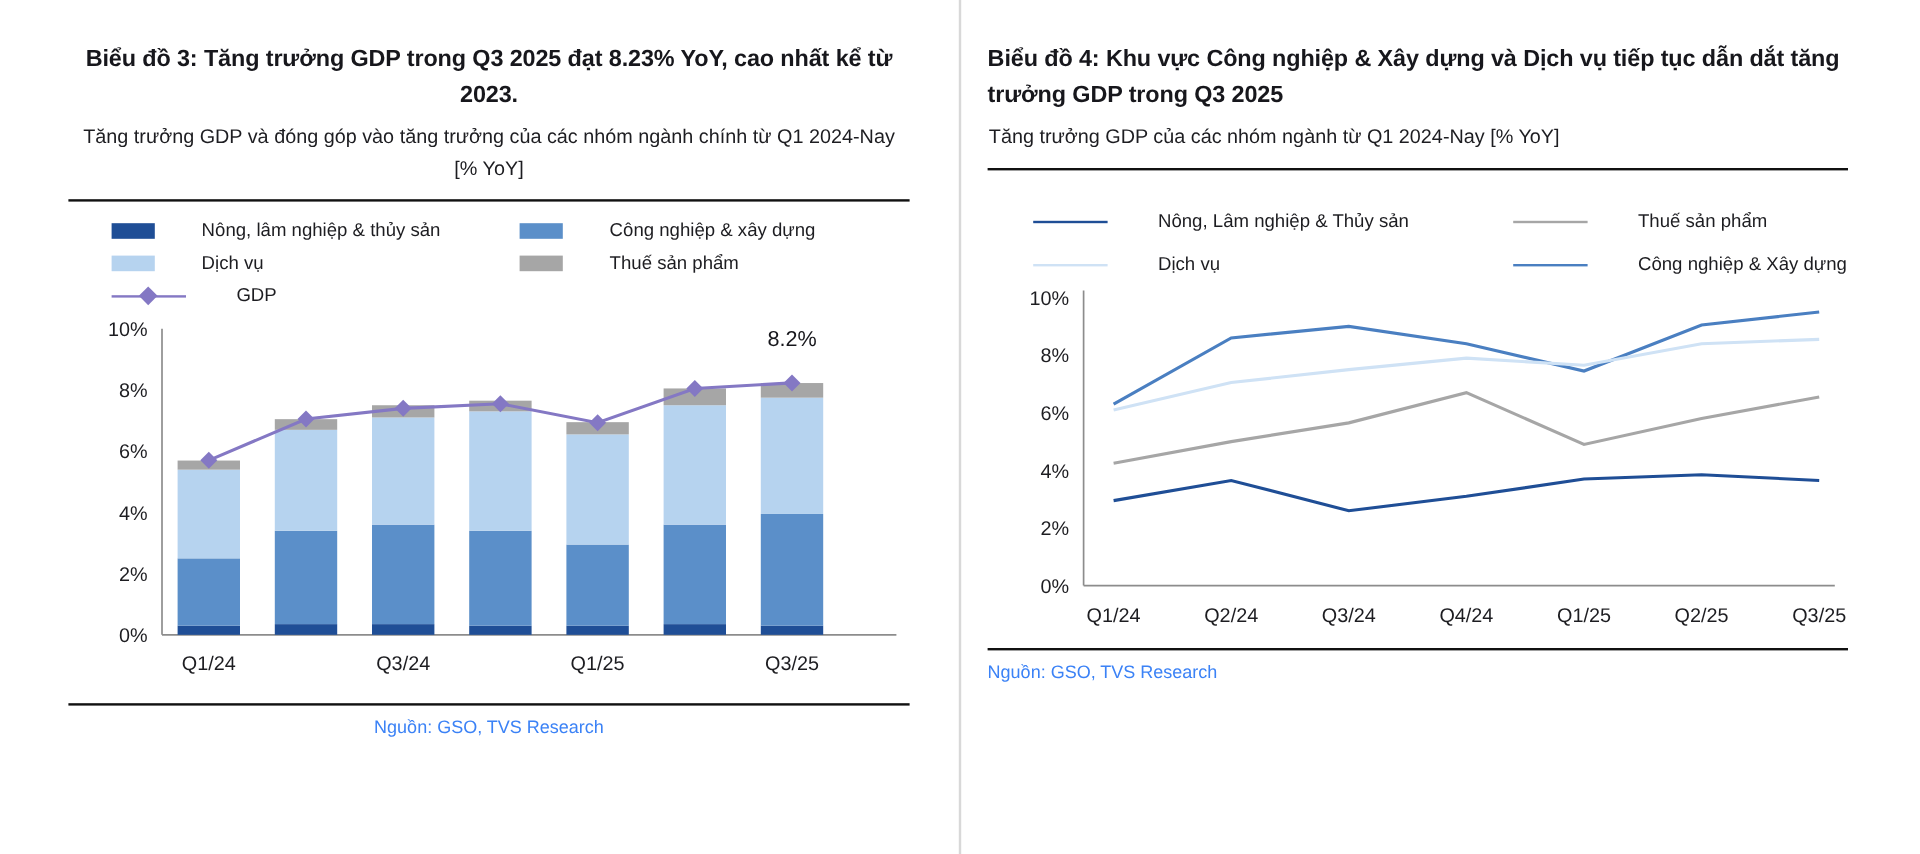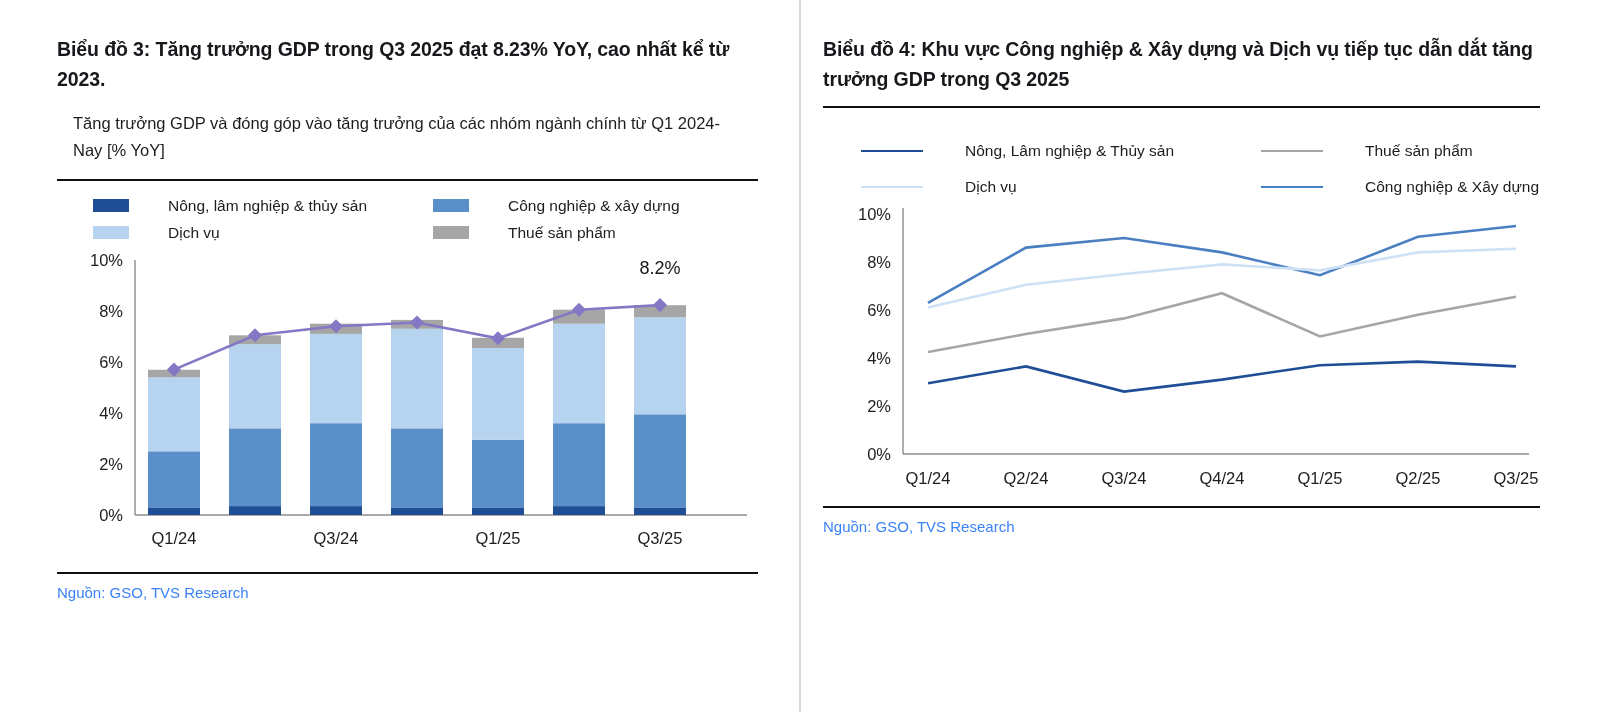--- a/index.html
+++ b/index.html
@@ -15,36 +15,36 @@
   .page {
     width: 1600px;
     height: 712px;
     display: flex;
     position: relative;
   }
   .panel {
     position: relative;
     padding: 34px 0 0 0;
   }
-  .panel-left  { width: 872px; padding-left: 57px; padding-right: 42px; }
+  .panel-left  { width: 872px; padding-left: 57px; padding-right: 42px; text-align: center; }
   .panel-right { width: 800px; padding-left: 23px; padding-right: 60px; }
 
   .chart-title {
     font-size: 19.5px;
     font-weight: bold;
     line-height: 1.55;
     letter-spacing: -0.1px;
     color: #17171c;
     margin: 0 0 7px 0;
   }
   .chart-subtitle {
     font-size: 16.5px;
     line-height: 1.58;
     color: #1d1d21;
-    margin: 16px;
+    margin: 1px;
   }
   .rule {
     border-top: 2.2px solid #111111;
     margin-top: 12px;
   }
   .rule-bottom {
     border-top: 2.2px solid #111111;
     margin-top: 0;
   }
   .source {
@@ -143,20 +143,27 @@
         <span>Công nghiệp &amp; xây dựng</span>
       </div>
       <div class="legend-item">
         <span class="swatch" style="background:#b6d3ef"></span>
         <span>Dịch vụ</span>
       </div>
       <div class="legend-item">
         <span class="swatch" style="background:#a6a6a6"></span>
         <span>Thuế sản phẩm</span>
       </div>
+      <div class="legend-item">
+        <span class="swatch-marker">
+          <span class="ln"></span>
+            <span class="dia"></span>
+        </span>
+        <span>GDP</span>
+      </div>
     </div>
 
     <div class="plot-wrap">
       <svg width="700" height="330" viewBox="0 0 700 330">
 
         <text class="axis-label" x="66" y="24" text-anchor="end">10%</text>
         <text class="axis-label" x="66" y="75" text-anchor="end">8%</text>
         <text class="axis-label" x="66" y="126" text-anchor="end">6%</text>
         <text class="axis-label" x="66" y="177" text-anchor="end">4%</text>
         <text class="axis-label" x="66" y="228" text-anchor="end">2%</text>
@@ -235,20 +242,21 @@
     </div>
 
     <div class="rule-bottom"></div>
     <div class="source">Nguồn: GSO, TVS Research</div>
   </div>
 
   <div class="divider"></div>
 
   <div class="panel panel-right">
     <div class="chart-title">Biểu đồ 4: Khu vực Công nghiệp &amp; Xây dựng và Dịch vụ tiếp tục dẫn dắt tăng trưởng GDP trong Q3 2025</div>
+    <div class="chart-subtitle">Tăng trưởng GDP của các nhóm ngành từ Q1 2024-Nay [% YoY]</div>
     <div class="rule"></div>
 
     <div class="legend legend-line">
       <div class="legend-item">
         <span class="swatch-line" style="border-top-color:#1f4e96"></span>
         <span>Nông, Lâm nghiệp &amp; Thủy sản</span>
       </div>
       <div class="legend-item">
         <span class="swatch-line" style="border-top-color:#a6a6a6"></span>
         <span>Thuế sản phẩm</span>

